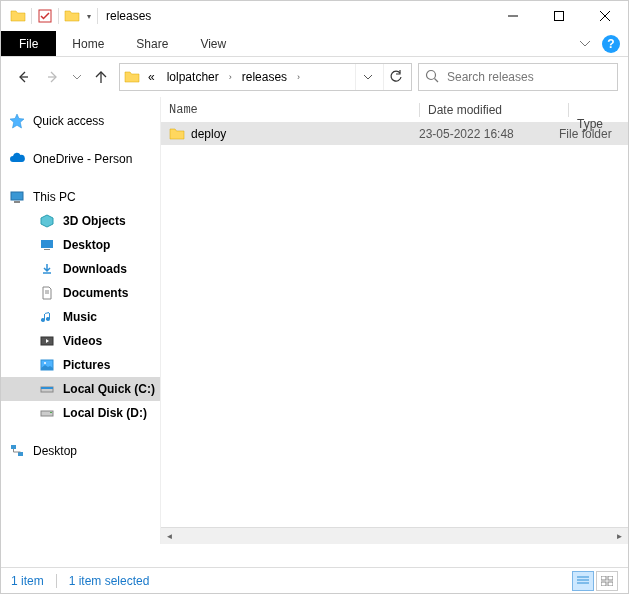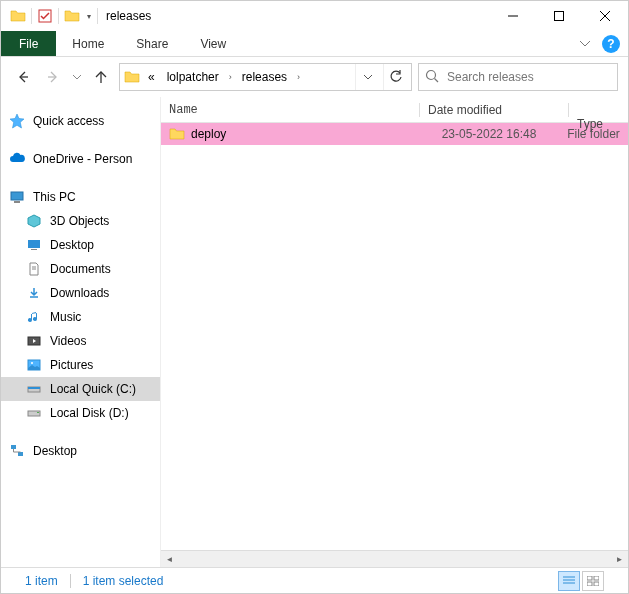--- a/index.html
+++ b/index.html
@@ -10,21 +10,21 @@
     .titlebar-icons { display: flex; align-items: center; gap: 0; }
     .qat-icon { width: 22px; height: 22px; display: flex; align-items: center; justify-content: center; }
     .qat-sep { width: 1px; height: 16px; background: #ddd; margin: 0 2px; }
     .titlebar-title { margin-left: 6px; }
     .titlebar-spacer { flex: 1; }
     .win-controls { display: flex; }
     .win-btn { width: 46px; height: 30px; display: flex; align-items: center; justify-content: center; }
     
     
     .menubar { height: 26px; display: flex; align-items: stretch; border-bottom: 1px solid #ddd; position: relative; }
-    .file-tab { background: #14532d; color: #fff; padding: 8px 18px; display: flex; align-items: center; }
+    .file-tab { background: #000000; color: #fff; padding: 8px 18px; display: flex; align-items: center; }
     .menu-tab { padding: 0 16px; display: flex; align-items: center; color: #333; }
     .menubar-spacer { flex: 1; }
     .ribbon-toggle { width: 26px; display: flex; align-items: center; justify-content: center; color: #555; }
     .help-btn { width: 26px; display: flex; align-items: center; justify-content: center; margin-right: 4px; }
     .help-circle { width: 18px; height: 18px; background: #1e9fff; border-radius: 50%; color: #fff; display: flex; align-items: center; justify-content: center; font-weight: bold; font-size: 12px; }
     
     
     .navrow { height: 40px; display: flex; align-items: center; padding: 0 10px; gap: 6px; }
     .nav-arrows { display: flex; align-items: center; gap: 6px; }
     .nav-btn { width: 24px; height: 24px; display: flex; align-items: center; justify-content: center; color: #999; }
@@ -34,45 +34,45 @@
     .addr-sep { color: #555; font-size: 9px; padding: 0 2px; display: flex; align-items: center; }
     .addr-spacer { flex: 1; }
     .addr-drop, .addr-refresh { width: 24px; height: 100%; display: flex; align-items: center; justify-content: center; color: #555; border-left: 1px solid #eee; }
     .searchbox { width: 200px; height: 28px; border: 1px solid #ccc; display: flex; align-items: center; padding: 0 6px; color: #777; gap: 8px; }
     
     
     .main { flex: 1; display: flex; overflow: hidden; }
     .sidebar { width: 159px; overflow-y: auto; padding-top: 12px; }
     .side-group { margin-bottom: 14px; }
     .side-item { height: 24px; display: flex; align-items: center; padding-left: 8px; gap: 8px; white-space: nowrap; overflow: hidden; }
-    .side-item.child { padding-left: 25px; }
+    .side-item.child { padding-left: 38px; font-weight: bold; }
     .side-item.selected { background: #d9d9d9; }
     .side-icon { width: 16px; height: 16px; display: flex; align-items: center; justify-content: center; flex-shrink: 0; }
     
     .content { flex: 1; display: flex; flex-direction: column; border-left: 1px solid #eee; overflow: hidden; }
     .col-header { height: 26px; display: flex; align-items: center; border-bottom: 1px solid #e5e5e5; color: #444; padding-left: 8px; position: relative; }
     .col-name { width: 250px; padding-left: 0; font-family: Liberation Mono, monospace; }
     .col-sort { position: absolute; left: 120px; top: -4px; font-size: 9px; color: #333; }
     .col-date { width: 140px; }
     .col-type { flex: 1; margin-top: 28px; }
     .col-div { width: 1px; height: 14px; background: #ddd; margin-right: 8px; }
     
     .filelist { flex: 1; overflow: hidden; }
     .file-row { height: 22px; display: flex; align-items: center; padding-left: 8px; }
-    .file-row.selected { background: #f9a8d4; text-align: center; }
+    .file-row.selected { background: #e5e5e5; }
     .file-name { width: 250px; display: flex; align-items: center; gap: 6px; }
     .file-date { width: 140px; color: #555; }
     .file-type { flex: 1; color: #555; }
     
     .hscroll { height: 17px; background: #f0f0f0; display: flex; align-items: center; border-top: 1px solid #ddd; }
     .hscroll .sbtn { width: 17px; height: 17px; display: flex; align-items: center; justify-content: center; color: #666; font-size: 8px; }
     .hscroll .strack { flex: 1; }
     
     
-    .statusbar { height: 26px; border-top: 1px solid #ddd; display: flex; align-items: center; padding: 0 24px; color: #1979ca; gap: 12px; }
+    .statusbar { height: 26px; border-top: 1px solid #ddd; display: flex; align-items: center; padding: 0 10px; color: #1979ca; gap: 12px; margin-top: 23px; }
     .status-sep { width: 1px; height: 14px; background: #ccc; }
     .status-spacer { flex: 1; }
     .view-toggles { display: flex; gap: 2px; }
     .view-toggle { width: 22px; height: 20px; border: 1px solid #ccc; display: flex; align-items: center; justify-content: center; }
     .view-toggle.active { background: #cde8ff; border-color: #7bb6e8; }
     
     
     .folder-svg { fill: #ffd75e; stroke: #d9a400; stroke-width: 0.5; }
   </style>
 </head>
@@ -245,35 +245,35 @@
             <svg width="14" height="14" viewBox="0 0 14 14">
               <rect x="1" y="2" width="12" height="8" fill="#2e8fd6"></rect>
               <rect x="4" y="11" width="6" height="1" fill="#888"></rect>
             </svg>
           </span>
         <span>Desktop</span>
       </div>
       <div class="side-item child">
         <span class="side-icon">
             <svg width="14" height="14" viewBox="0 0 14 14">
+              <path d="M7 2v6M4 6l3 3 3-3" fill="none" stroke="#2e8fd6" stroke-width="1.5"></path>
+              <line x1="3" y1="11" x2="11" y2="11" stroke="#2e8fd6" stroke-width="1.5"></line>
+            </svg>
+          </span>
+        <span>Downloads</span>
+      </div>
+      <div class="side-item child">
+        <span class="side-icon">
+            <svg width="14" height="14" viewBox="0 0 14 14">
               <path d="M3 1h6l2 2v10H3z" fill="#fff" stroke="#888"></path>
               <line x1="5" y1="5" x2="9" y2="5" stroke="#888"></line>
               <line x1="5" y1="7" x2="9" y2="7" stroke="#888"></line>
             </svg>
           </span>
         <span>Documents</span>
-      </div>
-      <div class="side-item child">
-        <span class="side-icon">
-            <svg width="14" height="14" viewBox="0 0 14 14">
-              <path d="M7 2v6M4 6l3 3 3-3" fill="none" stroke="#2e8fd6" stroke-width="1.5"></path>
-              <line x1="3" y1="11" x2="11" y2="11" stroke="#2e8fd6" stroke-width="1.5"></line>
-            </svg>
-          </span>
-        <span>Downloads</span>
       </div>
       <div class="side-item child">
         <span class="side-icon">
             <svg width="14" height="14" viewBox="0 0 14 14">
               <path d="M5 3v7a2 2 0 11-1-1.7V4l6-1v6a2 2 0 11-1-1.7V2z" fill="#2e8fd6"></path>
             </svg>
           </span>
         <span>Music</span>
       </div>
       <div class="side-item child">

